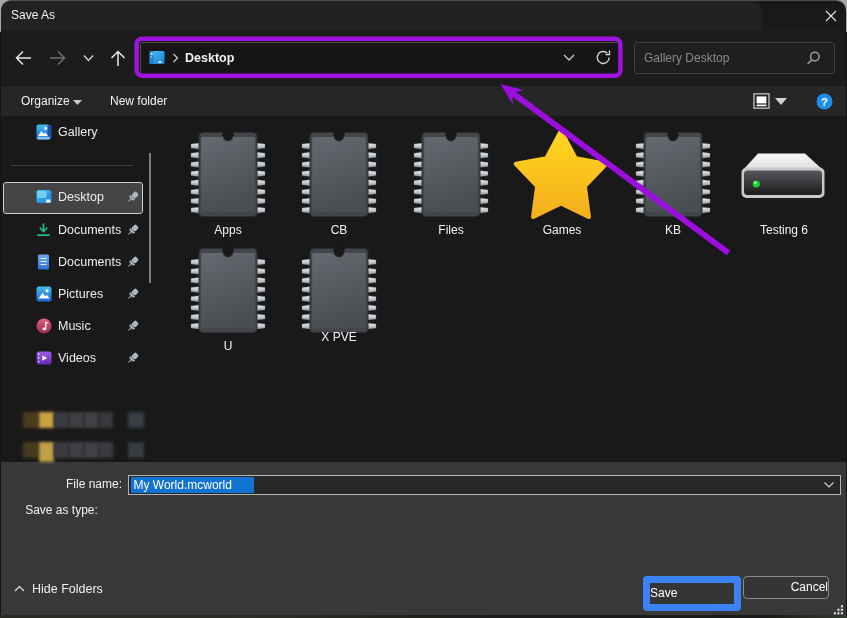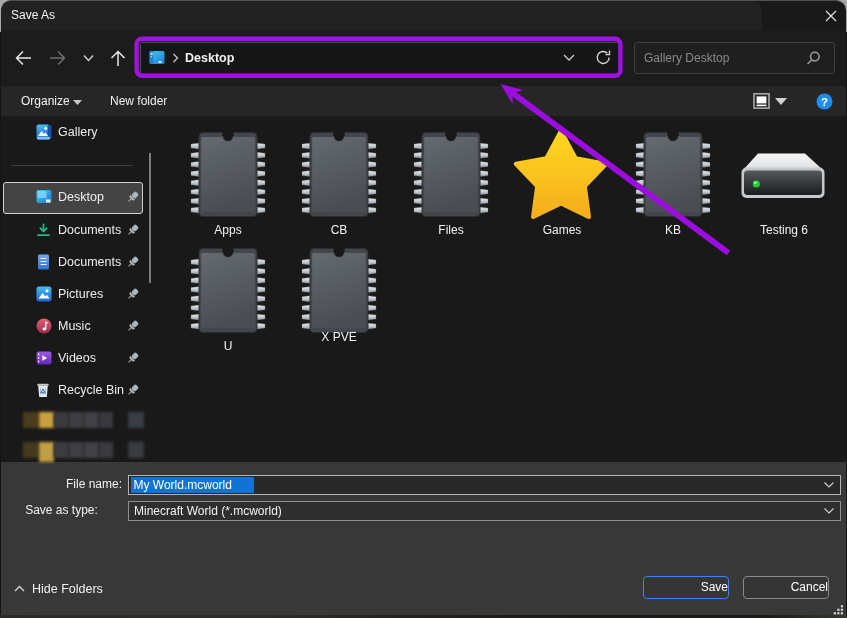--- a/index.html
+++ b/index.html
@@ -220,36 +220,20 @@
         </svg>
         <div class="sbtext">Videos</div>
         <svg class="sbpin" width="14" height="14" viewBox="0 0 16 16">
           <g fill="#aeb7be" transform="rotate(45 8 8)">
             <rect x="5" y="1.2" width="6" height="7" rx="2"></rect>
             <path d="M3.8 8.6h8.4l-1.6 2.6H5.4z"></path>
             <rect x="7.45" y="11" width="1.1" height="4.2"></rect>
           </g>
         </svg>
       </div>
-    <div class="sbitem" style="top:259px">
-        <svg class="sbicon" width="14" height="16" viewBox="0 0 14 16">
-          <path d="M2.2 3.5h9.6L10.8 15H3.2z" fill="#e9edf0"></path>
-          <rect x="1.2" y="1.8" width="11.6" height="1.9" rx="0.9" fill="#c2c7cb"></rect>
-          <path d="M4.5 5.5v7.5M7 5.5v7.5M9.5 5.5v7.5" stroke="#aab0b5" stroke-width="0.8"></path>
-          <path d="M7 7l2.2 3.8H4.8z" fill="none" stroke="#1f6fd0" stroke-width="1"></path>
-        </svg>
-        <div class="sbtext">Recycle Bin</div>
-        <svg class="sbpin" width="14" height="14" viewBox="0 0 16 16">
-          <g fill="#aeb7be" transform="rotate(45 8 8)">
-            <rect x="5" y="1.2" width="6" height="7" rx="2"></rect>
-            <path d="M3.8 8.6h8.4l-1.6 2.6H5.4z"></path>
-            <rect x="7.45" y="11" width="1.1" height="4.2"></rect>
-          </g>
-        </svg>
-      </div>
 
     <div class="blk" style="left:22px;top:296px;width:16px;height:16px;background:#4a3d1e"></div>
     <div class="blk" style="left:38px;top:296px;width:15px;height:16px;background:#c9a23f"></div>
     <div class="blk" style="left:53px;top:296px;width:15px;height:16px;background:#3a3a3f"></div>
     <div class="blk" style="left:68px;top:296px;width:15px;height:16px;background:#3e3e43"></div>
     <div class="blk" style="left:83px;top:296px;width:15px;height:16px;background:#414146"></div>
     <div class="blk" style="left:98px;top:296px;width:14px;height:16px;background:#38383e"></div>
     <div class="blk" style="left:127px;top:296px;width:16px;height:16px;background:#383e43"></div>
     <div class="blk" style="left:22px;top:326px;width:16px;height:16px;background:#453a1e"></div>
     <div class="blk" style="left:38px;top:326px;width:15px;height:20px;background:#c0a045"></div>
@@ -318,31 +302,25 @@
 
   <div class="abs" style="left:0;top:461px;width:847px;height:153px">
     <div class="abs" style="left:0;top:15px;width:121px;text-align:right;color:#f1f1f1;font-size:12px">File name:</div>
     <div class="abs" style="left:127px;top:13px;width:711px;height:18px;background:#282828;border:1px solid #b5b5b5">
       <div class="abs" style="left:1.5px;top:1px;height:16px;background:#1273d2;color:#fff;font-size:12px;line-height:16px;padding:0 22px 0 3px">My World.mcworld</div>
       <svg class="abs" style="right:6px;top:6px" width="10" height="6" viewBox="0 0 10 6">
           <path d="M0.5 0.5l4.5 4.5L9.5 0.5" stroke="#cfcfcf" stroke-width="1.2" fill="none"></path>
         </svg>
     </div>
     <div class="abs" style="left:0;top:41px;width:121px;text-align:center;color:#f1f1f1;font-size:12px">Save as type:</div>
-    <div class="abs" style="left:127px;top:39px;width:711px;height:18px;background:#2e2e2e;border:1px solid #8f8f8f">
-      <div class="abs" style="left:5px;top:1px;height:16px;color:#f1f1f1;font-size:12px;line-height:16px">Minecraft World (*.mcworld)</div>
-      <svg class="abs" style="right:6px;top:6px" width="10" height="6" viewBox="0 0 10 6">
-          <path d="M0.5 0.5l4.5 4.5L9.5 0.5" stroke="#cfcfcf" stroke-width="1.2" fill="none"></path>
-        </svg>
-    </div>
     <svg class="abs" style="left:13px;top:123px" width="11" height="7" viewBox="0 0 11 7">
         <path d="M1 6l4.5-4.5L10 6" stroke="#d4d4d4" stroke-width="1.4" fill="none"></path>
       </svg>
     <div class="abs" style="left:31px;top:120px;color:#f1f1f1;font-size:12.5px">Hide Folders</div>
-    <div class="abs" style="left:642px;top:114px;width:84px;height:21px;background:#353535;border:1px solid #3b82f6;border-radius:4px;color:#fff;font-size:12px;text-align:right;line-height:21px">Save</div>
+    <div class="abs" style="left:642px;top:114px;width:84px;height:21px;background:#353535;border:7px solid #3b82f6;border-radius:4px;color:#fff;font-size:12px;text-align:left;line-height:21px">Save</div>
     <div class="abs" style="left:742px;top:114px;width:84px;height:21px;background:#353535;border:1px solid #8a8a8a;border-radius:4px;color:#fff;font-size:12px;text-align:right;line-height:21px">Cancel</div>
     <svg class="abs" style="left:830px;top:140px" width="15" height="15" viewBox="0 0 15 15">
         <g fill="#d6d6d6">
           <rect x="9.8" y="3.2" width="2.2" height="2.2"></rect>
           <rect x="6.3" y="6.7" width="2.2" height="2.2"></rect>
           <rect x="9.8" y="6.7" width="2.2" height="2.2"></rect>
           <rect x="2.8" y="10.2" width="2.2" height="2.2"></rect>
           <rect x="6.3" y="10.2" width="2.2" height="2.2"></rect>
           <rect x="9.8" y="10.2" width="2.2" height="2.2"></rect>
         </g>

